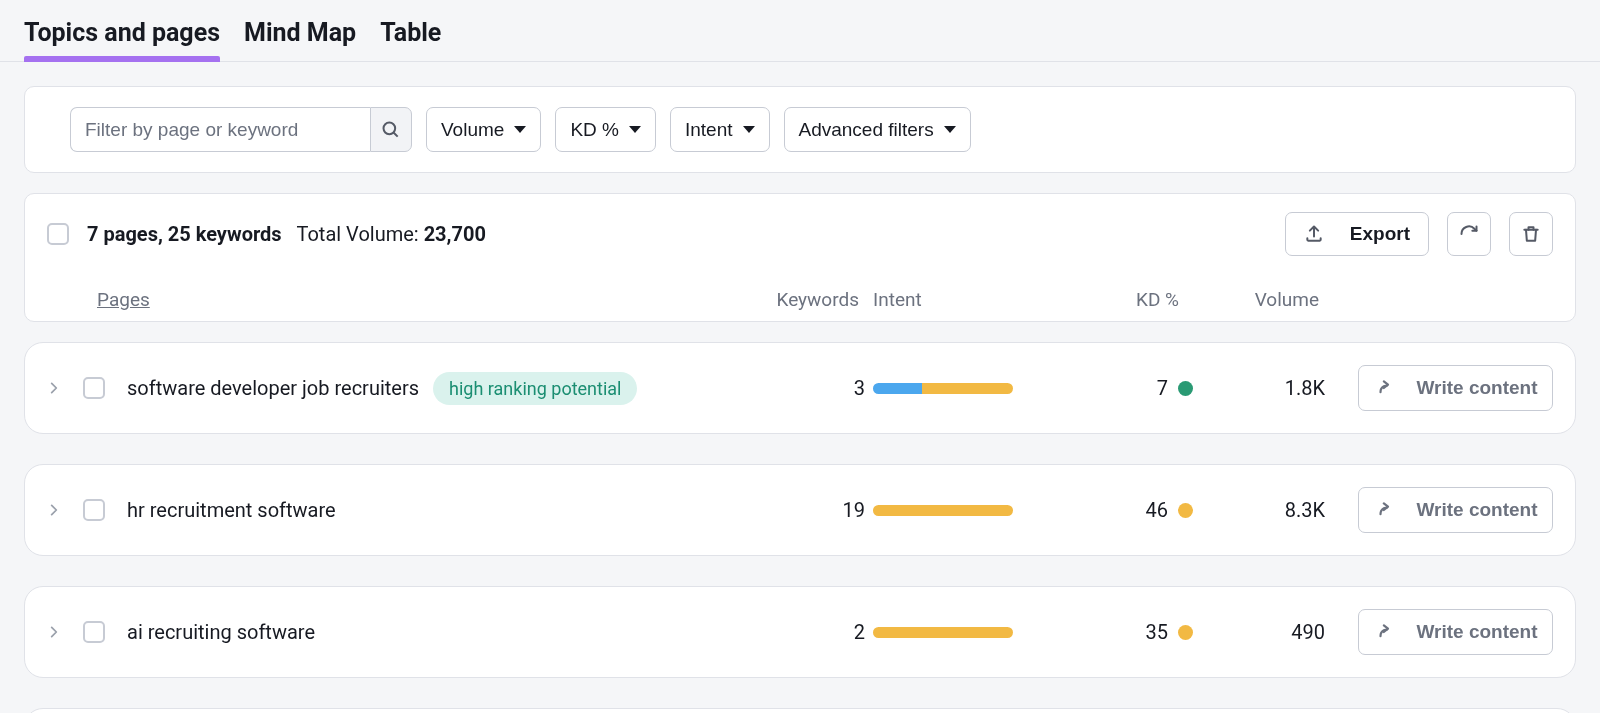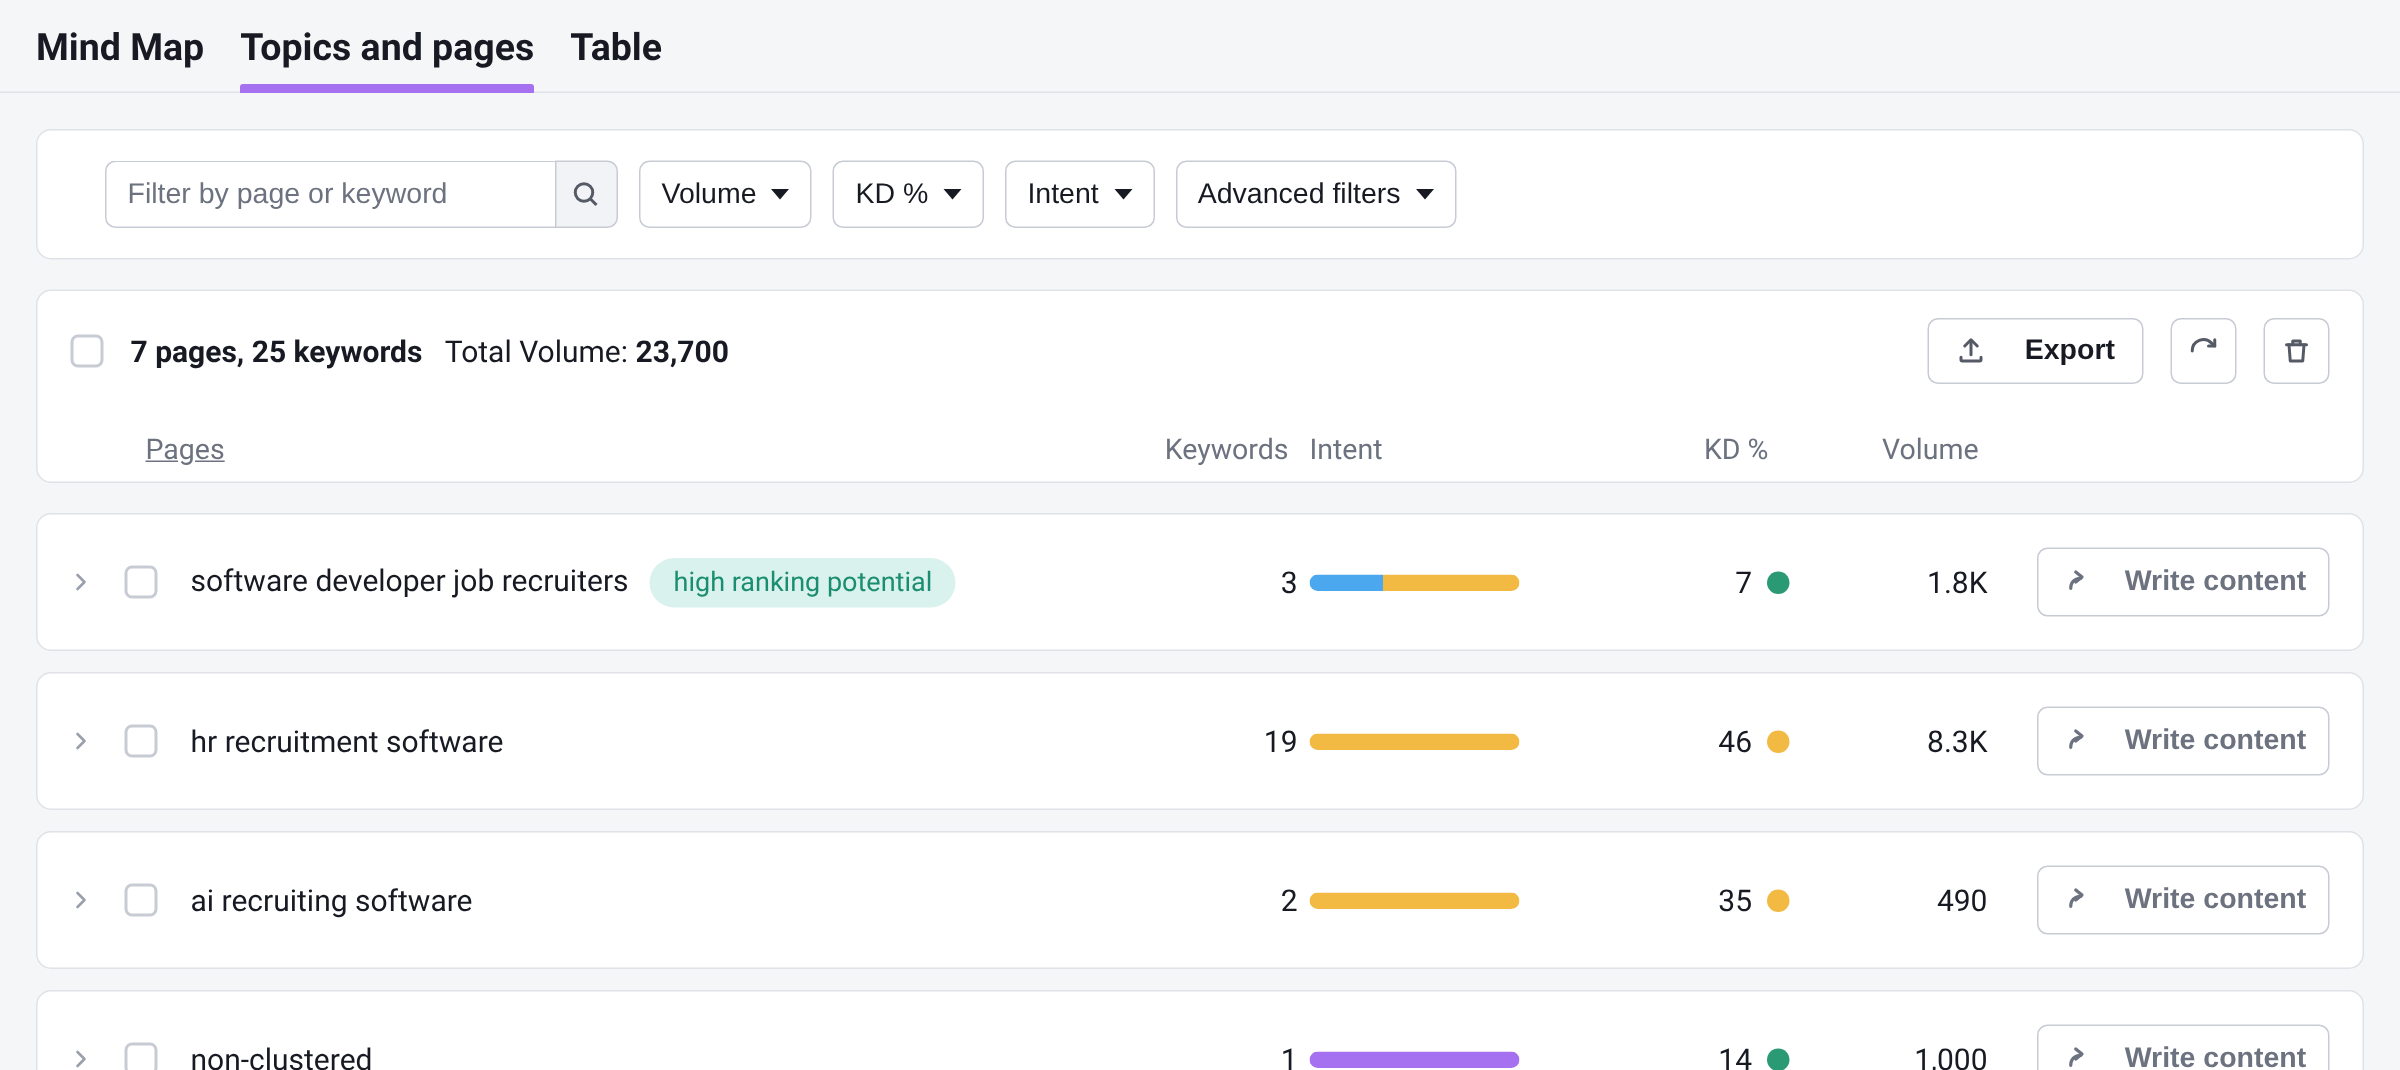--- a/index.html
+++ b/index.html
@@ -148,21 +148,21 @@
     font-size: 19px;
     color: #6c727f;
     align-items: center;
   }
   .row {
     display: grid;
     grid-template-columns: 80px 1fr 120px 180px 140px 140px 220px;
     align-items: center;
     padding: 22px 22px;
   }
-  .row-card { margin-bottom: 14px; }
+  .row-card { margin-bottom: 30px; border-radius: 19px; }
   .row-left {
     display: flex;
     align-items: center;
     gap: 16px;
   }
   .chev-right {
     color: #9aa0ab;
     font-size: 20px;
     cursor: pointer;
     width: 20px;
@@ -207,22 +207,22 @@
     cursor: pointer;
     justify-self: end;
   }
   .th-right { text-align: right; padding-right: 14px; }
   svg { display: block; }
 </style>
 </head>
 <body>
 
 <div class="tabs">
+  <div class="tab active">Topics and pages</div>
   <div class="tab">Mind Map</div>
-  <div class="tab active">Topics and pages</div>
   <div class="tab">Table</div>
 </div>
 
 <div class="page-wrap">
 
   <div class="card">
     <div class="filters">
       <div class="filter-input-wrap">
         <input class="filter-input" placeholder="Filter by page or keyword" style="">
         <button class="filter-search-btn">

